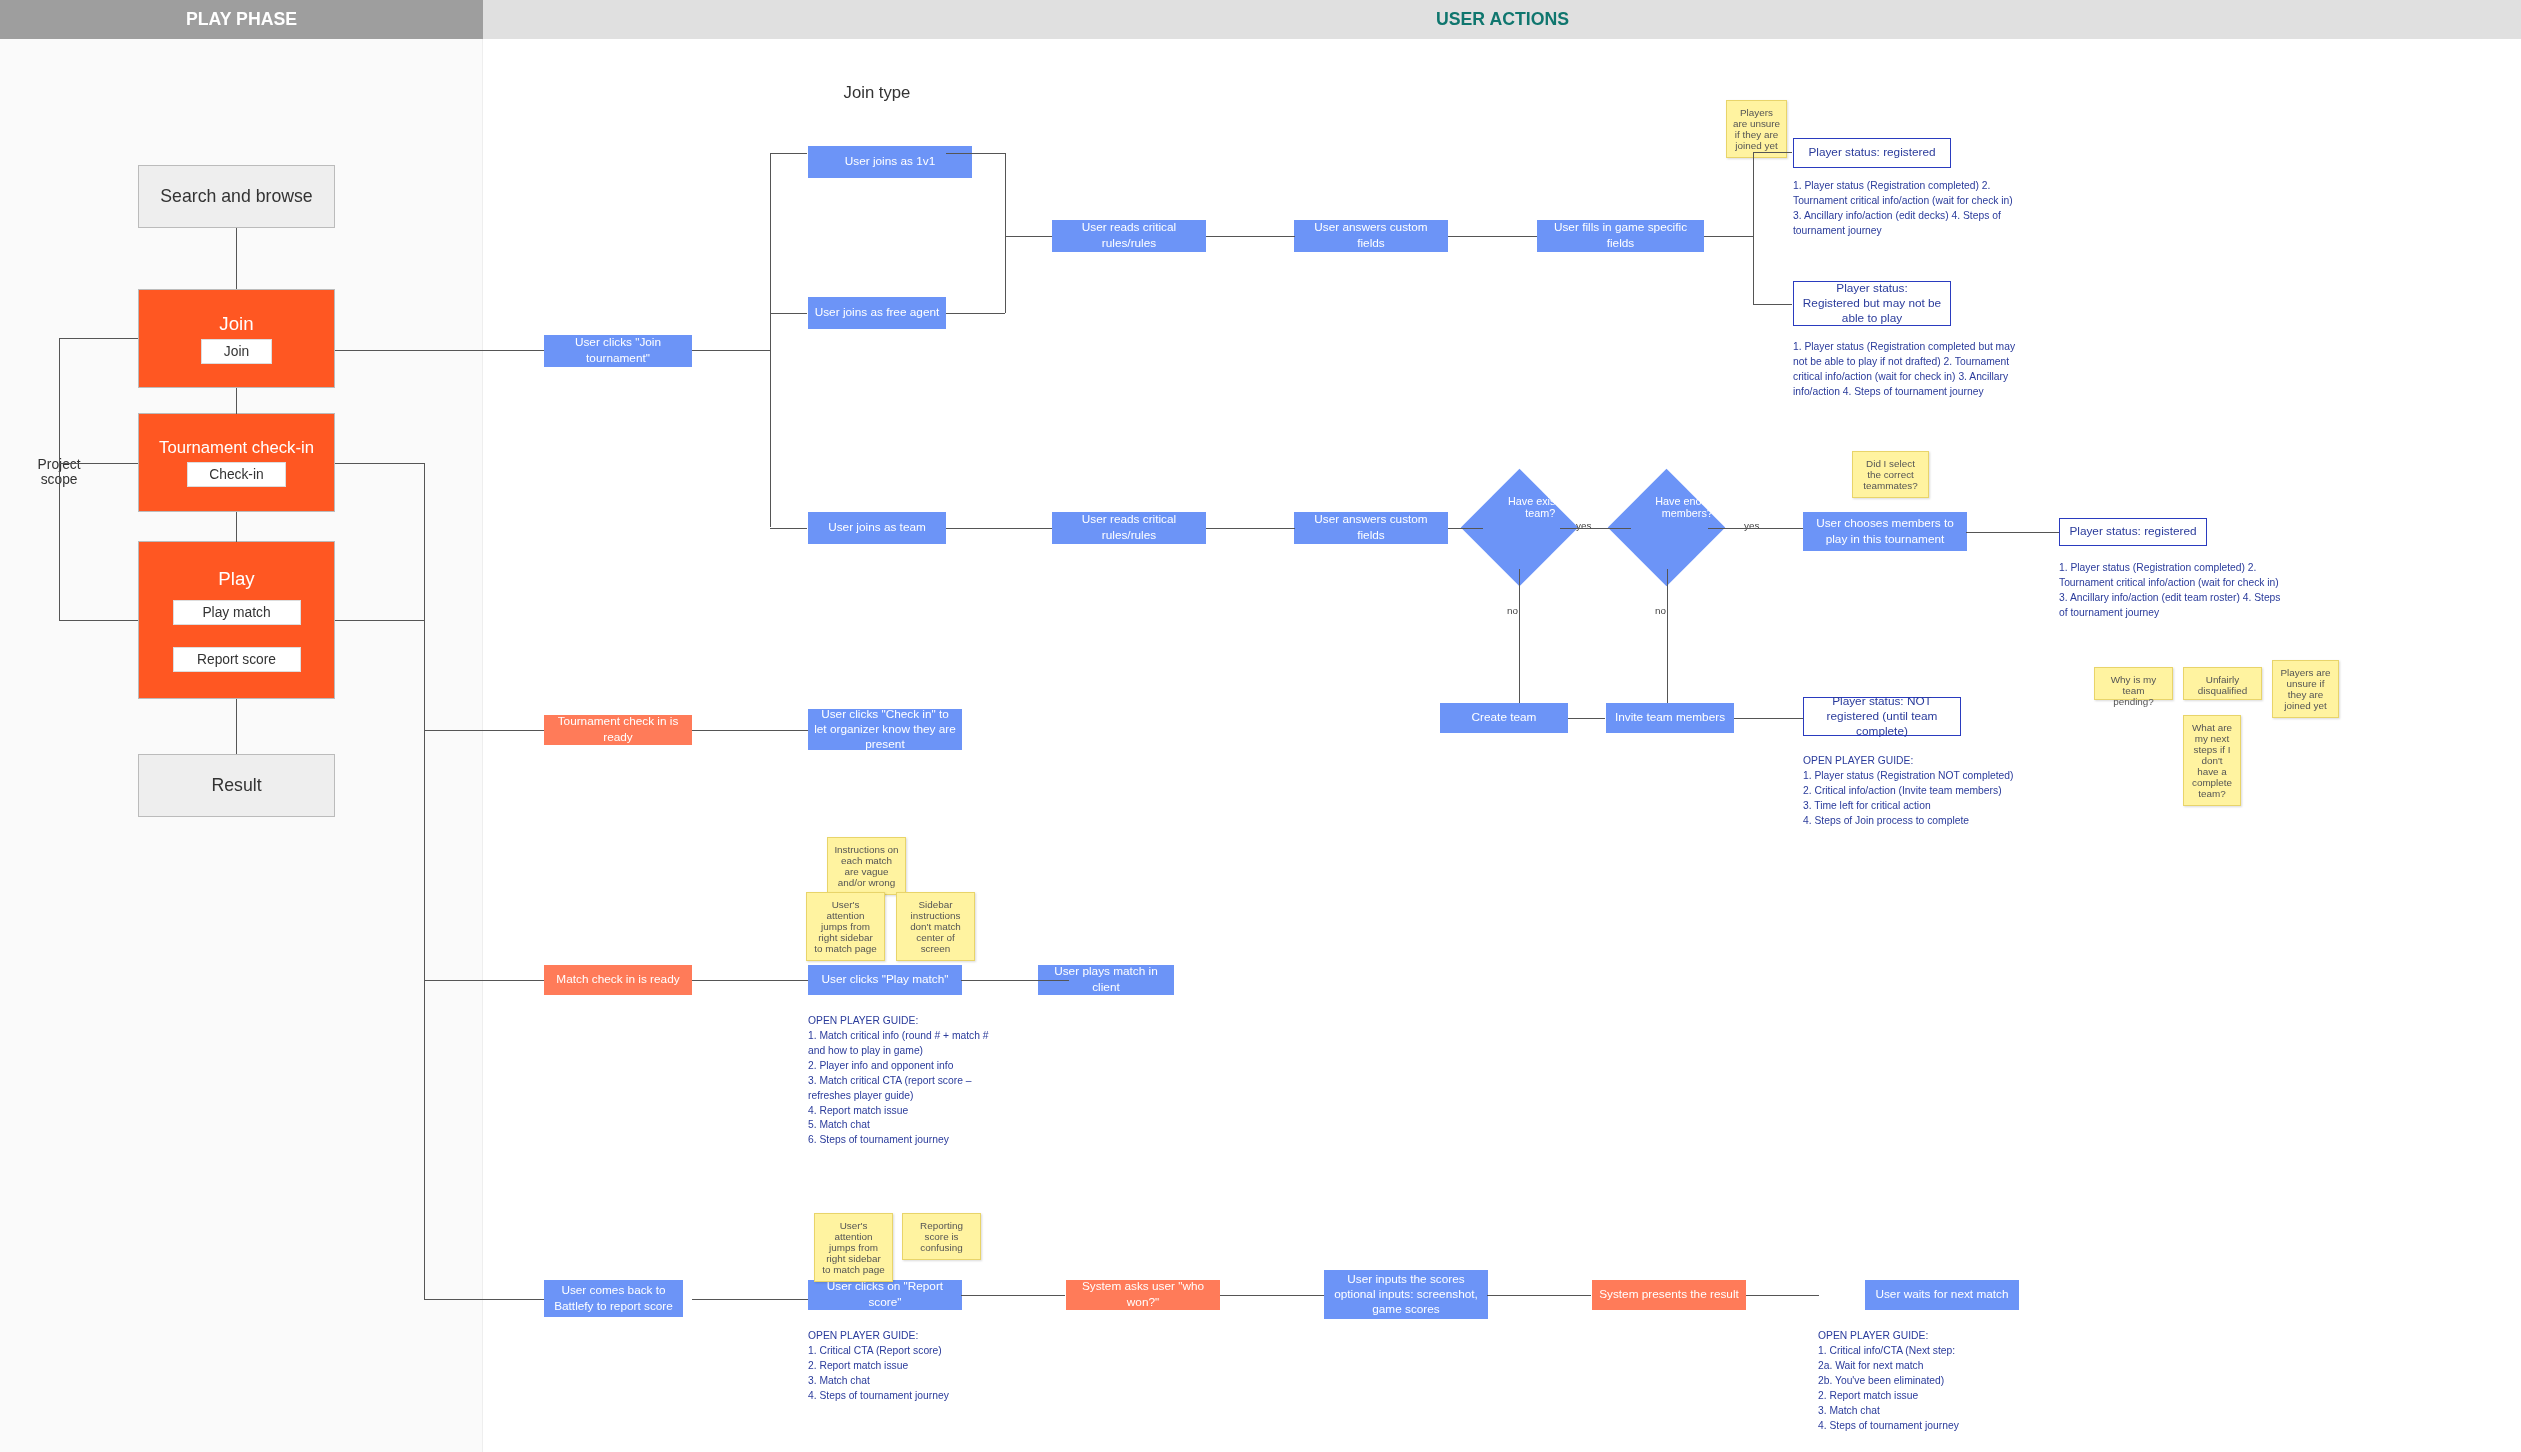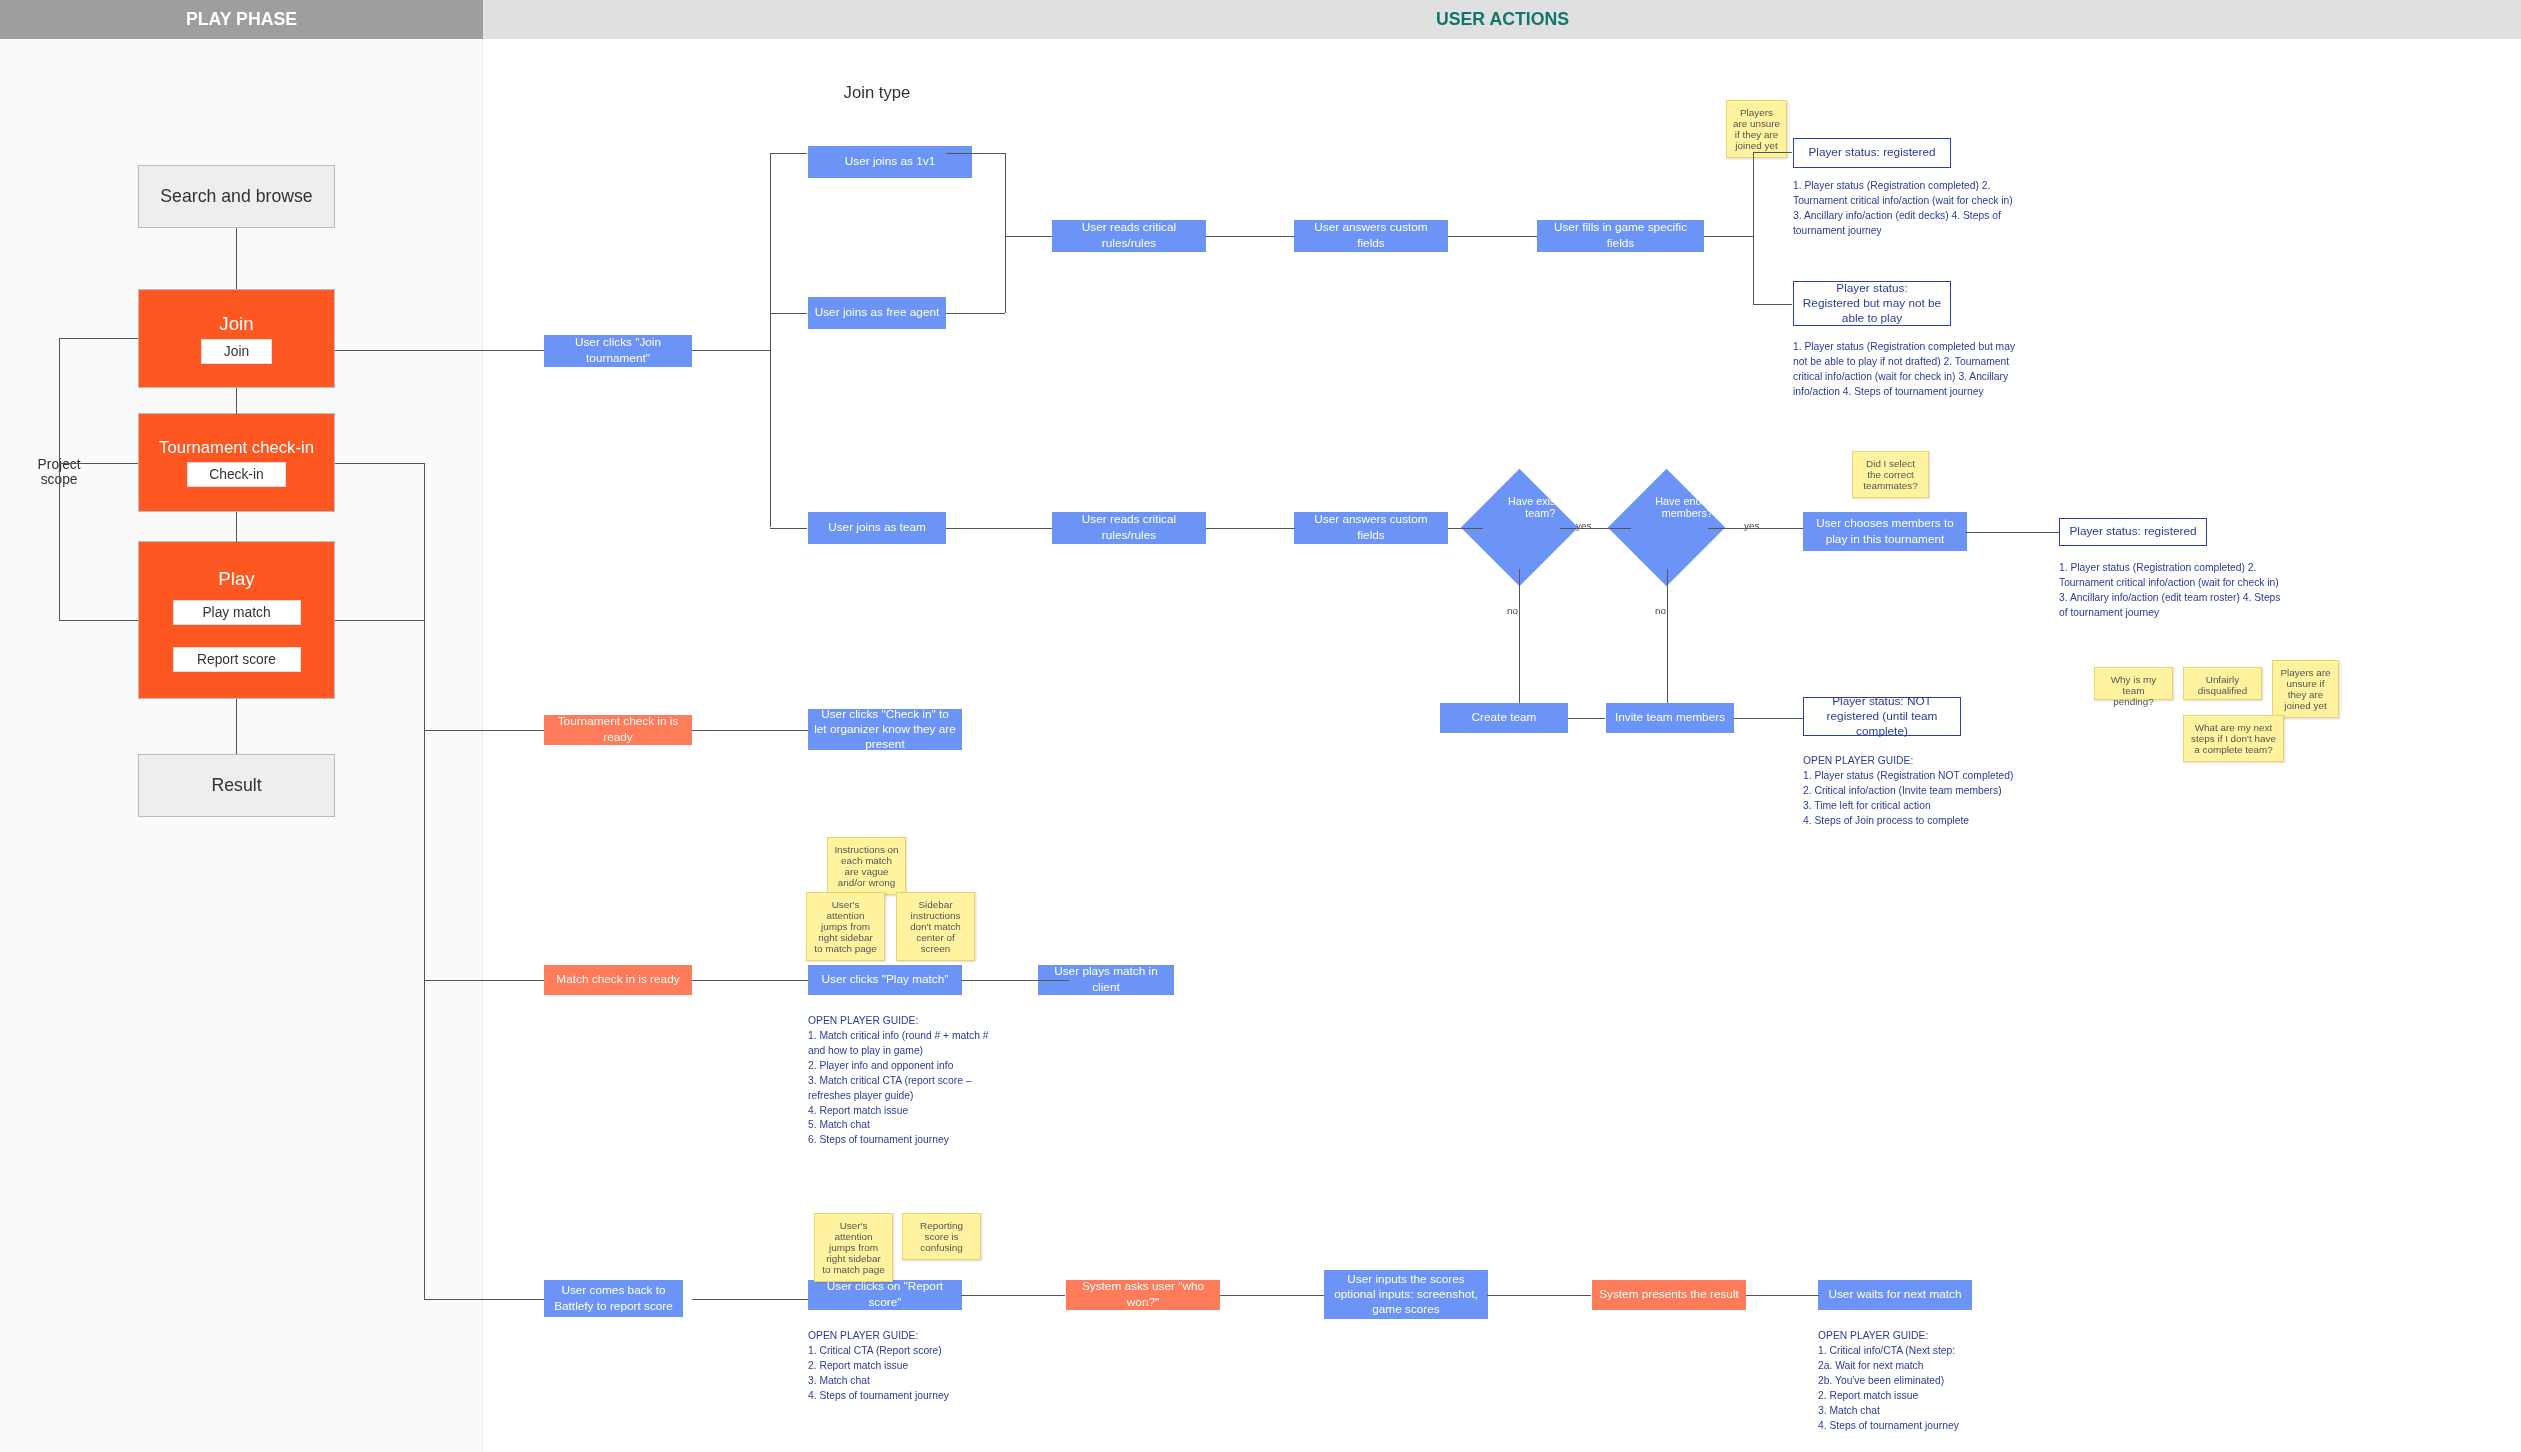--- a/index.html
+++ b/index.html
@@ -129,21 +129,21 @@
   <div class="box blue-out" style="left:1803px; top:658px; width:158px; height:39px">Player status: NOT registered (until team complete)</div>
   <div class="guide" style="left:1803px; top:715px; white-space:pre-line">OPEN PLAYER GUIDE:
 1. Player status (Registration NOT completed)
 2. Critical info/action (Invite team members)
 3. Time left for critical action
 4. Steps of Join process to complete</div>
 
   <div class="sticky" style="left:2094px; top:628px; width:79px; height:33px">Why is my team pending?</div>
   <div class="sticky" style="left:2183px; top:628px; width:79px; height:33px">Unfairly disqualified</div>
   <div class="sticky" style="left:2272px; top:621px; width:67px">Players are unsure if they are joined yet</div>
-  <div class="sticky" style="left:2183px; top:676px; width:101px">What are my next steps if I don't have a complete team?</div>
+  <div class="sticky" style="left:2183px; top:676px; width:58px">What are my next steps if I don't have a complete team?</div>
 
   <div class="edge-lbl" style="left:1576px; top:481px">yes</div>
   <div class="edge-lbl" style="left:1744px; top:481px">yes</div>
   <div class="edge-lbl" style="left:1507px; top:566px">no</div>
   <div class="edge-lbl" style="left:1655px; top:566px">no</div>
 
   <div class="box red" style="left:544px; top:676px; width:148px; height:29.6px">Tournament check in is ready</div>
   <div class="box blue" style="left:808px; top:670px; width:154px; height:41px">User clicks "Check in" to let organizer know they are present</div>
 
   <div class="box red" style="left:544px; top:926px; width:148px; height:29.6px">Match check in is ready</div>
@@ -161,21 +161,21 @@
 4. Report match issue
 5. Match chat
 6. Steps of tournament journey</div>
 
   <div class="box blue" style="left:544px; top:1241px; width:139px; height:37px">User comes back to Battlefy to report score</div>
   <div class="box blue" style="left:808px; top:1241px; width:154px; height:29.6px">User clicks on "Report score"</div>
   <div class="box red" style="left:1066px; top:1241px; width:154px; height:29.6px">System asks user "who won?"</div>
   <div class="box blue" style="left:1324px; top:1231px; width:164px; height:49px; white-space:pre-line">User inputs the scores
 optional inputs: screenshot, game scores</div>
   <div class="box red" style="left:1592px; top:1241px; width:154px; height:29.6px">System presents the result</div>
-  <div class="box blue" style="left:1818px; top:1241px; width:154px; height:29.6px">User waits for next match</div>
+  <div class="box blue" style="left:1865px; top:1241px; width:154px; height:29.6px">User waits for next match</div>
 
   <div class="sticky" style="left:814px; top:1174px; width:79px">User's attention jumps from right sidebar to match page</div>
   <div class="sticky" style="left:902px; top:1174px; width:79px">Reporting score is confusing</div>
 
   <div class="guide" style="left:808px; top:1290px; white-space:pre-line">OPEN PLAYER GUIDE:
 1. Critical CTA (Report score)
 2. Report match issue
 3. Match chat
 4. Steps of tournament journey</div>
   <div class="guide" style="left:1818px; top:1290px; white-space:pre-line">OPEN PLAYER GUIDE:

